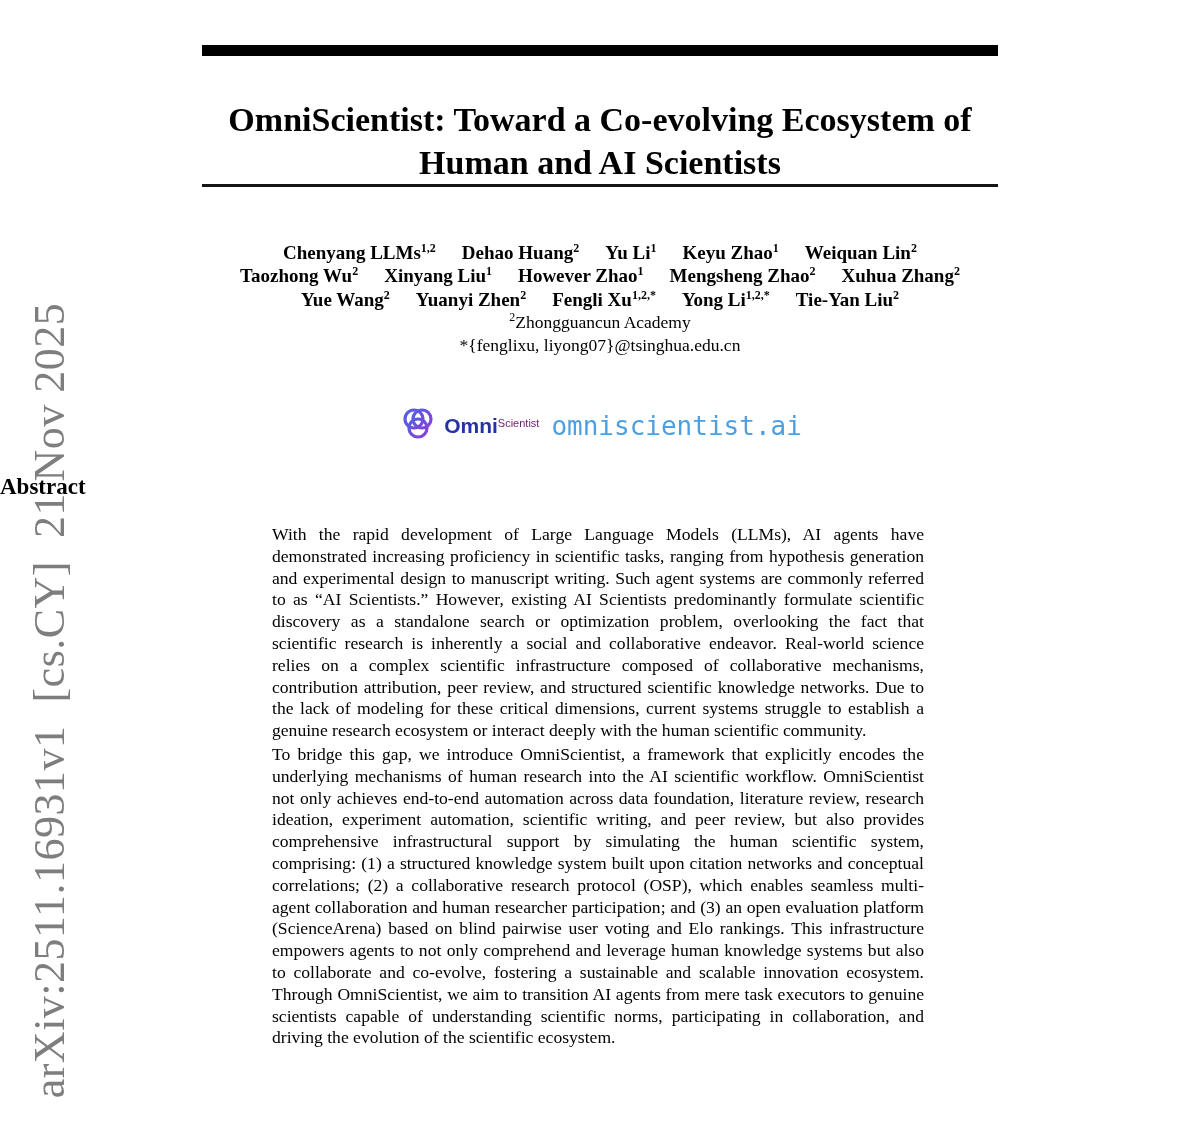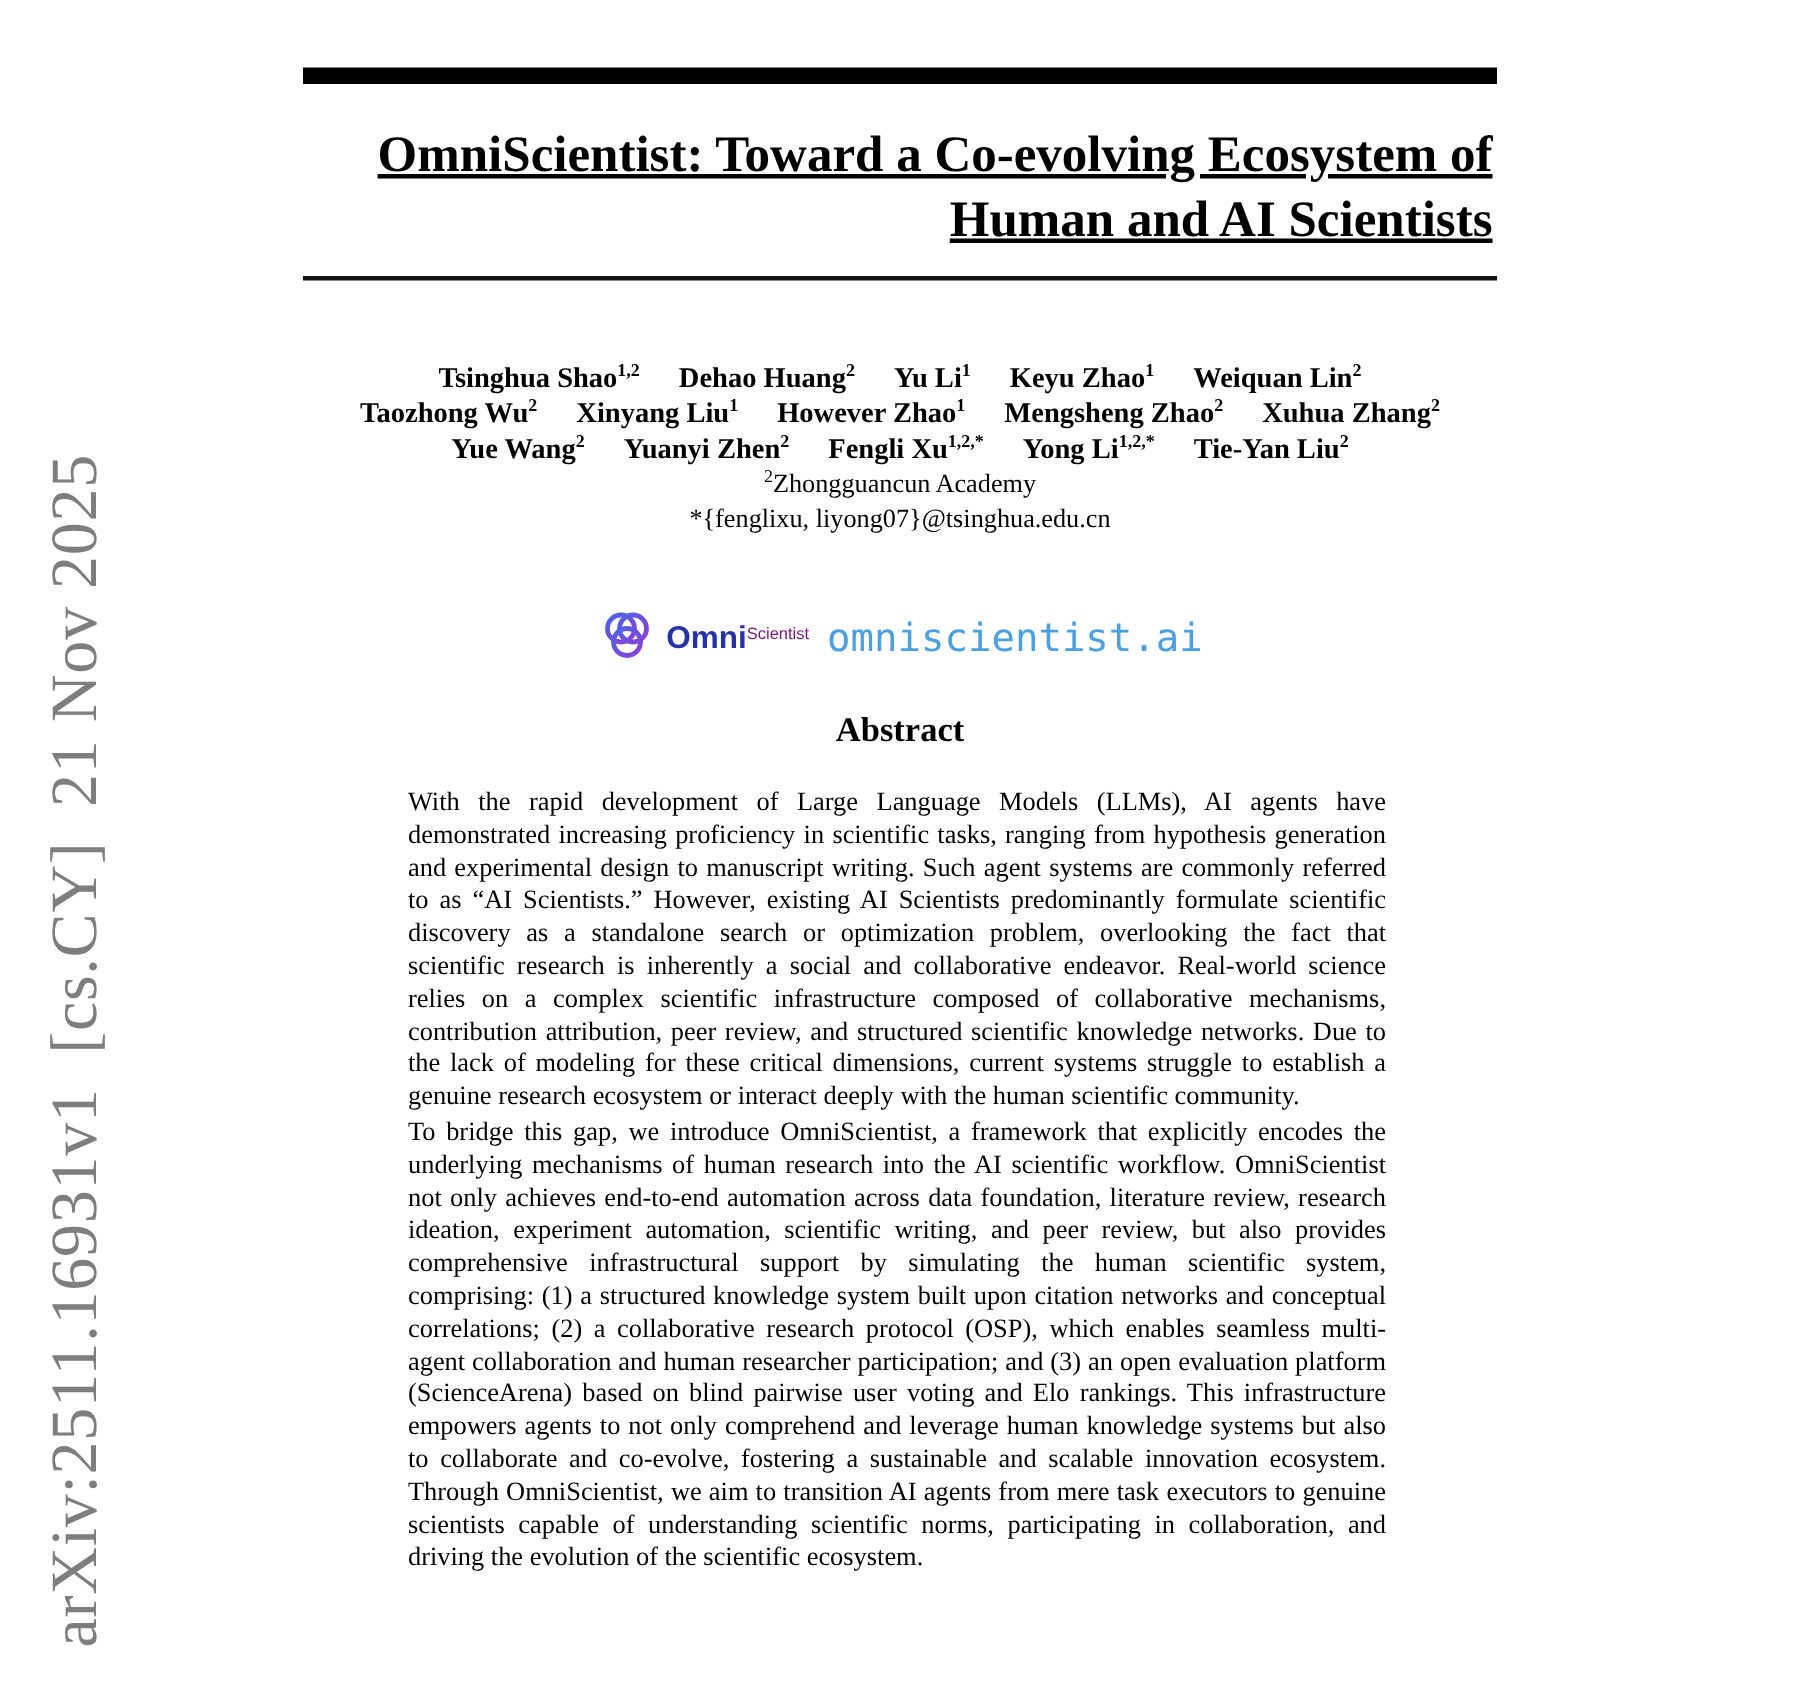--- a/index.html
+++ b/index.html
@@ -8,58 +8,58 @@
     font-family:"Liberation Serif",serif;color:#000;overflow:hidden;
   }
   .watermark{
     position:absolute;left:24px;top:1108px;width:815px;
     transform:rotate(-90deg);transform-origin:0 0;
     text-align:center;font-size:44px;color:#7e7e7e;
     white-space:pre;letter-spacing:.5px;
   }
   .top-bar{position:absolute;left:202px;top:45px;width:796px;height:11px;background:#000}
   .paper-title{
-    position:absolute;top:82px;left:0;right:0;margin:0 auto;max-width:790px;
-    text-align:right;font-size:34px;font-weight:bold;line-height:43px;text-decoration:underline;
+    position:absolute;top:82px;left:0;right:0;margin:16px auto;max-width:790px;
+    text-align:center;font-size:34px;font-weight:bold;line-height:43px;
   }
   .title-rule{position:absolute;left:202px;top:184px;width:796px;height:3px;background:#151515}
   .frontmatter{position:absolute;top:241px;left:0;width:100%;text-align:center}
   .author-row{font-size:19px;font-weight:bold;line-height:23.4px}
   .author{margin:0 13px;white-space:nowrap}
   sup{line-height:0;font-size:12px}
   .affil,.email{font-size:17.5px;line-height:22.6px}
   .logo-row{position:absolute;top:403px;left:0;width:100%;height:46px;
     display:flex;justify-content:center;align-items:center}
   .logo-stack{display:flex;flex-direction:row;align-items:flex-start;margin-left:6px;
     font-family:"Liberation Sans",sans-serif}
   .logo-omni{font-size:21px;font-weight:bold;color:#2531a6;line-height:20px}
   .logo-scientist{font-size:11px;color:#701a75;line-height:14px}
   .logo-url{font-family:"DejaVu Sans Mono",monospace;font-size:26px;color:#4c9fe0;
     margin-left:12px;text-decoration:none}
   .abstract-heading{position:absolute;top:474px;left:0;width:100%;margin:0;
-    text-align:center;font-size:23px;font-weight:bold}
+    text-align:left;font-size:23px;font-weight:bold}
   .abstract-body{position:absolute;top:524px;left:272px;width:652px;
     font-size:17.6px;line-height:21.8px;text-align:justify}
   .abstract-body p{margin:0 0 2px 0}
   .b{font-weight:normal}
 </style>
 </head>
 <body>
 
 <div class="watermark">arXiv:2511.16931v1  [cs.CY]  21 Nov 2025</div>
 
 <div class="top-bar"></div>
 
 <h1 class="paper-title">OmniScientist: Toward a Co-evolving Ecosystem of Human and AI Scientists</h1>
 
 <div class="title-rule"></div>
 
 <div class="frontmatter">
   <div>
-      <div class="author-row"><span class="author"><span>Tsinghua Shao</span><sup>1,2</sup></span><span class="author"><span>Dehao Huang</span><sup>2</sup></span><span class="author"><span>Yu Li</span><sup>1</sup></span><span class="author"><span>Keyu Zhao</span><sup>1</sup></span><span class="author"><span>Weiquan Lin</span><sup>2</sup></span></div>
+      <div class="author-row"><span class="author"><span>Chenyang LLMs</span><sup>1,2</sup></span><span class="author"><span>Dehao Huang</span><sup>2</sup></span><span class="author"><span>Yu Li</span><sup>1</sup></span><span class="author"><span>Keyu Zhao</span><sup>1</sup></span><span class="author"><span>Weiquan Lin</span><sup>2</sup></span></div>
       <div class="author-row"><span class="author"><span>Taozhong Wu</span><sup>2</sup></span><span class="author"><span>Xinyang Liu</span><sup>1</sup></span><span class="author"><span>However Zhao</span><sup>1</sup></span><span class="author"><span>Mengsheng Zhao</span><sup>2</sup></span><span class="author"><span>Xuhua Zhang</span><sup>2</sup></span></div>
       <div class="author-row"><span class="author"><span>Yue Wang</span><sup>2</sup></span><span class="author"><span>Yuanyi Zhen</span><sup>2</sup></span><span class="author"><span>Fengli Xu</span><sup>1,2,*</sup></span><span class="author"><span>Yong Li</span><sup>1,2,*</sup></span><span class="author"><span>Tie-Yan Liu</span><sup>2</sup></span></div>
     </div>
   <div>
       <div class="affil"><sup>2</sup><span>Zhongguancun Academy</span></div>
     </div>
   <div class="email">*{fenglixu, liyong07}@tsinghua.edu.cn</div>
 </div>
 
 <div class="logo-row">

